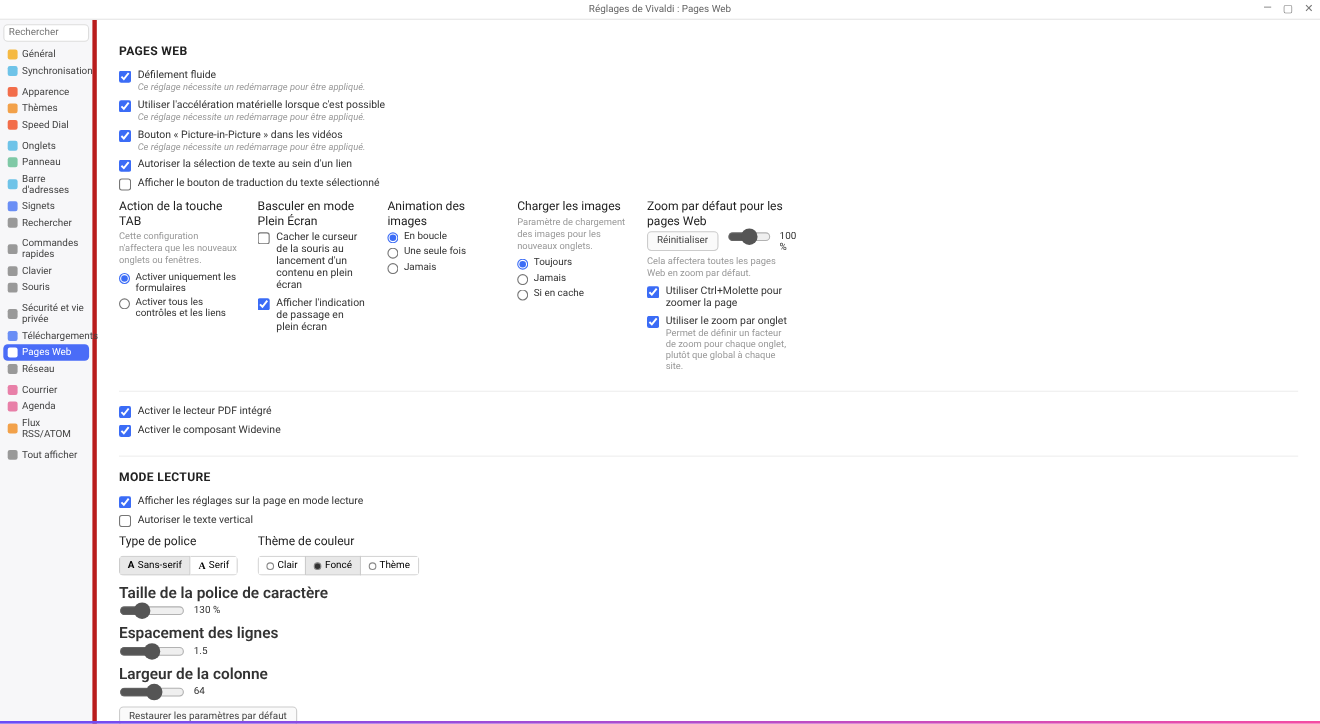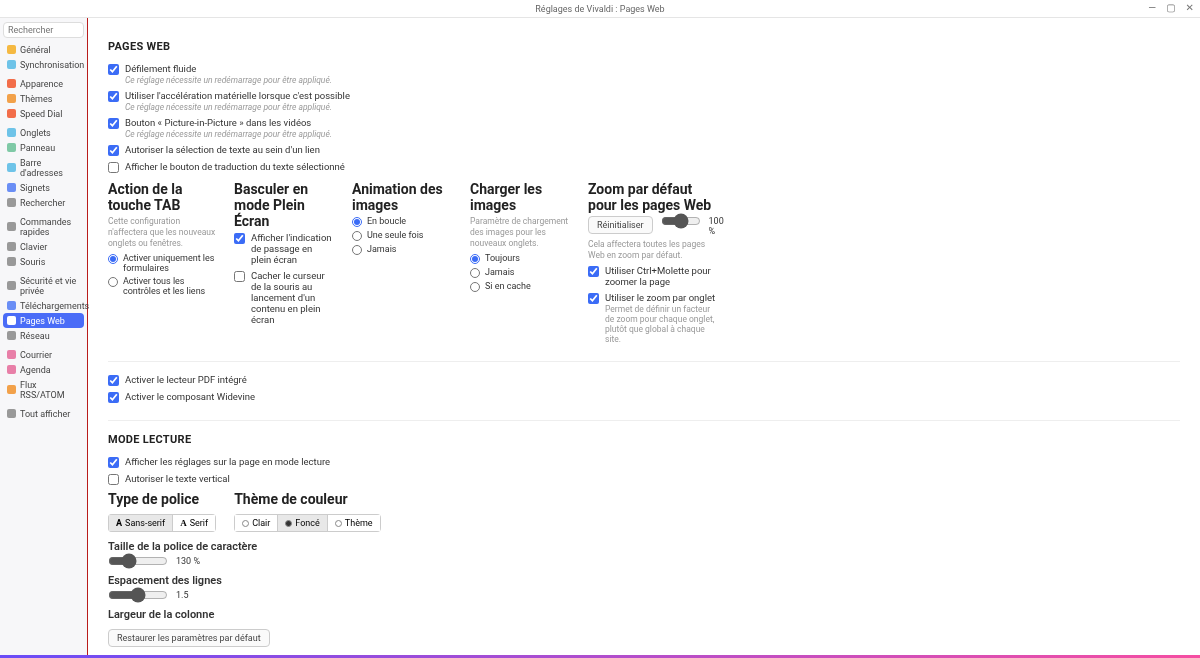--- a/index.html
+++ b/index.html
@@ -1,53 +1,53 @@
 <!DOCTYPE html>
 <html><head>
 <meta charset="utf-8">
 <style>
 *{box-sizing:border-box;margin:0;padding:0;font-family:-apple-system,Segoe UI,Roboto,sans-serif;}
 body{background:#f5f5f7;font-size:10.5px;color:#333;width:1200px;height:658px;overflow:hidden;position:relative;}
 .titlebar{height:18px;background:#fff;border-bottom:1px solid #e5e5e5;display:flex;align-items:center;justify-content:center;position:relative;font-size:9px;color:#666;}
 .wincontrols{position:absolute;right:6px;top:2px;display:flex;gap:10px;color:#777;font-size:10px;}
 .wincontrols span{cursor:pointer;}
 .app{display:flex;height:640px;background:#fff;}
-.sidebar{width:88px;background:#f7f7f9;border-right:1px solid #b91c1c;padding:4px 3px;}
+.sidebar{width:88px;background:#f7f7f9;border-right:4px solid #b91c1c;padding:4px 3px;}
 .search{width:100%;height:16px;border:1px solid #ddd;border-radius:4px;background:#fff;padding:0 4px;font-size:9px;color:#999;margin-bottom:4px;}
 .navitem{display:flex;align-items:center;gap:4px;padding:2.5px 4px;border-radius:4px;cursor:pointer;color:#444;font-size:9px;}
 .navitem.active{background:#4a6cf7;color:#fff;}
 .navitem .ico{width:9px;height:9px;border-radius:2px;flex-shrink:0;display:inline-block;}
 .navsep{height:4px;}
 .content{flex:1;padding:10px 20px 10px 20px;overflow-y:auto;}
 .section{border-bottom:1px solid #eee;padding:12px 0;}
 .section h2{font-size:11px;font-weight:700;color:#222;margin-bottom:10px;letter-spacing:.3px;}
 .check{display:flex;align-items:flex-start;gap:6px;margin-bottom:5px;}
 .check input{width:11px;height:11px;accent-color:#3b6cf6;margin-top:1px;cursor:pointer;}
 .check label{cursor:pointer;}
 .check .txt{font-size:9.5px;color:#333;}
 .check .desc{font-size:8.5px;color:#999;font-style:italic;margin-top:1px;}
 .cols{display:flex;gap:18px;margin-top:8px;flex-wrap:wrap;}
 .col{min-width:100px;}
-.col h3{font-size:14px;font-weight:700;margin-bottom:3px;color:#222;}
+.col h3{font-size:11px;font-weight:400;margin-bottom:3px;color:#222;}
 .col .sub{font-size:8.5px;color:#999;margin-bottom:4px;line-height:1.3;}
 .radio{display:flex;align-items:flex-start;gap:5px;margin-bottom:3px;}
 .radio input{width:10px;height:10px;accent-color:#3b6cf6;cursor:pointer;margin-top:1px;}
 .radio label{font-size:9px;cursor:pointer;}
 .btn{border:1px solid #ccc;background:#fafafa;border-radius:4px;padding:3px 8px;font-size:9px;cursor:pointer;color:#444;}
 .slider-row{display:flex;align-items:flex-start;gap:8px;}
 .slider{width:60px;height:10px;accent-color:#555;cursor:pointer;}
 .pct{font-size:9px;color:#333;}
 .seg{display:inline-flex;border-radius:4px;overflow:hidden;margin-top:4px;}
 .seg button{border:1px solid #ccc;background:#fff;padding:3px 7px;font-size:9px;cursor:pointer;display:flex;align-items:center;gap:3px;}
 .seg button.on{background:#e8e8e8;}
 .seg button+button{border-left:none;}
 .seg .radio-dot{width:7px;height:7px;border:1px solid #888;border-radius:50%;display:inline-block;}
 .seg .radio-dot.on{background:#333;}
 .slider-block{margin-top:8px;}
-.slider-block .lbl{font-size:11px;font-weight:600;margin-bottom:3px;}
+.slider-block .lbl{font-size:14px;font-weight:600;margin-bottom:3px;}
 .ic-general{background:#f5b942;}
 .ic-sync{background:#6ec3e8;}
 .ic-appear{background:#f26d4a;}
 .ic-themes{background:#f2a14a;}
 .ic-speed{background:#f26d4a;}
 .ic-tabs{background:#6ec3e8;}
 .ic-panel{background:#7fc9a6;}
 .ic-addr{background:#6ec3e8;}
 .ic-book{background:#6a8ef5;}
 .ic-search{background:#999;}
@@ -226,29 +226,29 @@
               <div class="radio">
                 <input type="radio" name="tab" style="">
                 <label>Activer tous les contrôles et les liens</label>
               </div>
             </div>
         </div>
         <div class="col" style="width:100px">
           <h3>Basculer en mode Plein Écran</h3>
           <div id="fs-opts">
               <div class="check">
+                <input type="checkbox" style="">
+                <label>
+                  <div class="txt">Cacher le curseur de la souris au lancement d'un contenu en plein écran</div>
+                </label>
+              </div>
+              <div class="check">
                 <input type="checkbox" checked="" style="">
                 <label>
                   <div class="txt">Afficher l'indication de passage en plein écran</div>
-                </label>
-              </div>
-              <div class="check">
-                <input type="checkbox" style="">
-                <label>
-                  <div class="txt">Cacher le curseur de la souris au lancement d'un contenu en plein écran</div>
                 </label>
               </div>
             </div>
         </div>
         <div class="col" style="width:95px">
           <h3>Animation des images</h3>
           <div id="anim-opts">
               <div class="radio">
                 <input type="radio" name="anim" checked="" style="">
                 <label>En boucle</label>
@@ -380,20 +380,24 @@
       </div>
       <div class="slider-block">
         <div class="lbl">Espacement des lignes</div>
         <div class="slider-row">
             <input type="range" class="slider" value="50" style="">
             <span class="pct">1.5</span>
           </div>
       </div>
       <div class="slider-block">
         <div class="lbl">Largeur de la colonne</div>
+        <div class="slider-row">
+            <input type="range" class="slider" value="55" style="">
+            <span class="pct">64</span>
+          </div>
       </div>
       <div style="margin-top:8px">
         <button class="btn">Restaurer les paramètres par défaut</button>
       </div>
     </div>
 
   </div>
 </div>
 <div class="bottombar"></div>
 

